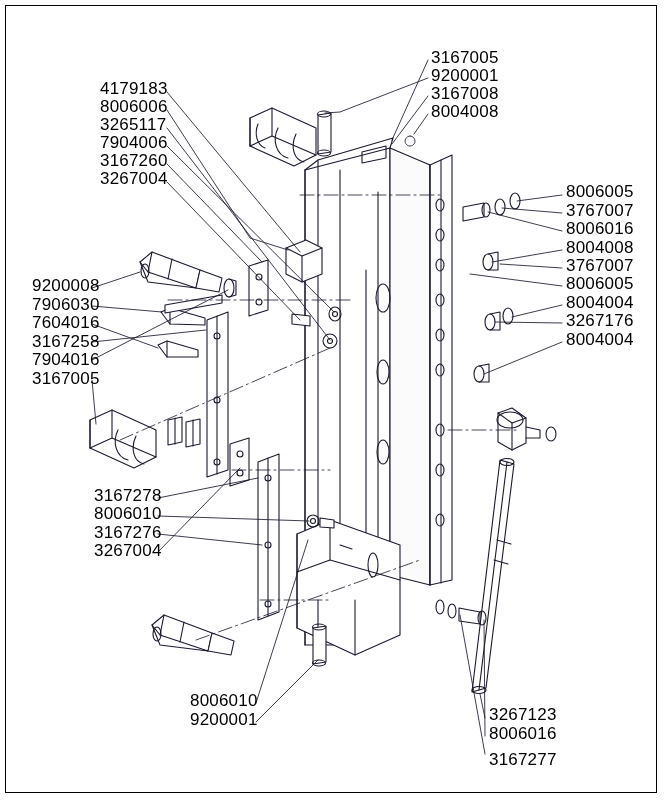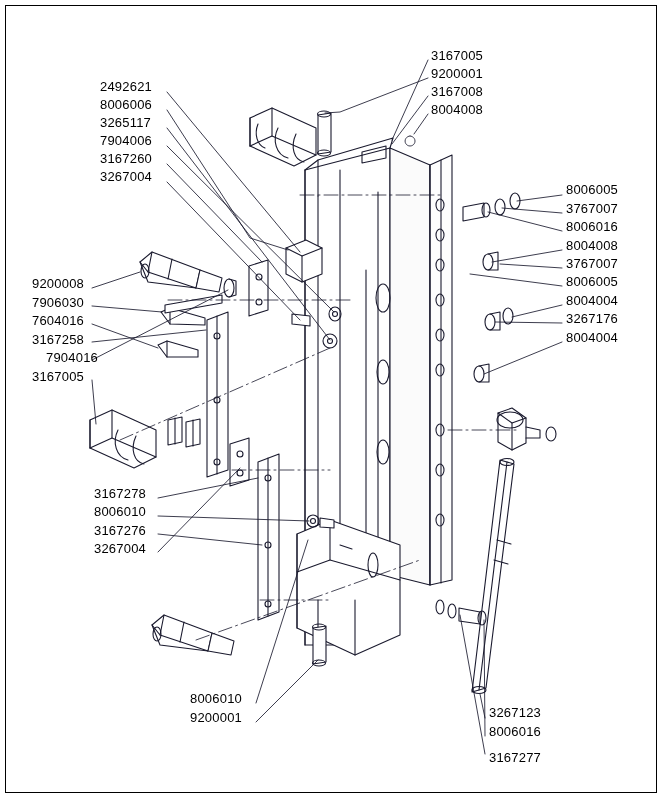--- a/index.html
+++ b/index.html
@@ -30,21 +30,21 @@
   svg.art {
     position: absolute;
     left: 0;
     top: 0;
     width: 664px;
     height: 800px;
   }
   .lbl {
     position: absolute;
     font-family: "Liberation Sans", sans-serif;
-    font-size: 13px;
+    font-size: 17px;
     color: #000000;
     white-space: nowrap;
     letter-spacing: 0.2px;
   }
   .lbl.l { text-align: left; }
 </style>
 </head>
 <body>
 
 <div id="page">
@@ -318,32 +318,32 @@
       </g>
     </g>
   </svg>
 
   <div>
     <span class="lbl l" style="left:431px; top:48px;">3167005</span>
     <span class="lbl l" style="left:431px; top:66px;">9200001</span>
     <span class="lbl l" style="left:431px; top:84px;">3167008</span>
     <span class="lbl l" style="left:431px; top:102px;">8004008</span>
 
-    <span class="lbl l" style="left:100px; top:79px;">2492621</span>
+    <span class="lbl l" style="left:100px; top:79px;">4179183</span>
     <span class="lbl l" style="left:100px; top:97px;">8006006</span>
     <span class="lbl l" style="left:100px; top:115px;">3265117</span>
     <span class="lbl l" style="left:100px; top:133px;">7904006</span>
     <span class="lbl l" style="left:100px; top:151px;">3167260</span>
     <span class="lbl l" style="left:100px; top:169px;">3267004</span>
 
     <span class="lbl l" style="left:32px;  top:276px;">9200008</span>
     <span class="lbl l" style="left:32px;  top:295px;">7906030</span>
     <span class="lbl l" style="left:32px;  top:313px;">7604016</span>
     <span class="lbl l" style="left:32px;  top:332px;">3167258</span>
-    <span class="lbl l" style="left:32px;  top:350px;margin-left:14px;">7904016</span>
+    <span class="lbl l" style="left:32px;  top:350px;">7904016</span>
     <span class="lbl l" style="left:32px;  top:369px;">3167005</span>
 
     <span class="lbl l" style="left:94px;  top:486px;">3167278</span>
     <span class="lbl l" style="left:94px;  top:504px;">8006010</span>
     <span class="lbl l" style="left:94px;  top:523px;text-align:center;">3167276</span>
     <span class="lbl l" style="left:94px;  top:541px;">3267004</span>
 
     <span class="lbl l" style="left:190px; top:691px;">8006010</span>
     <span class="lbl l" style="left:190px; top:710px;">9200001</span>
 

